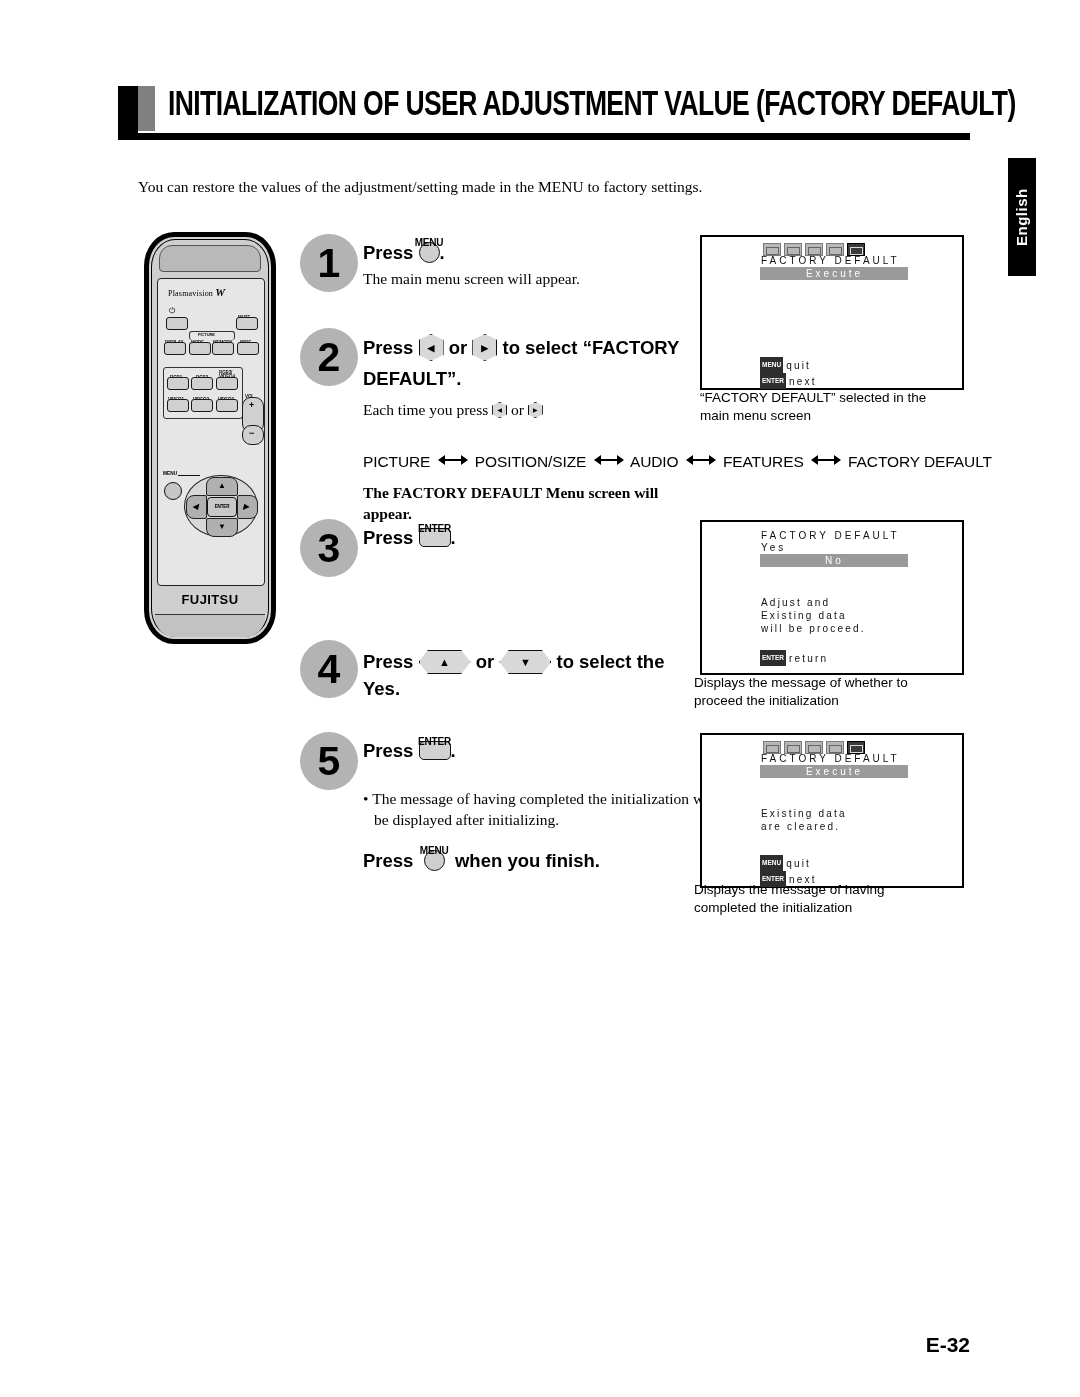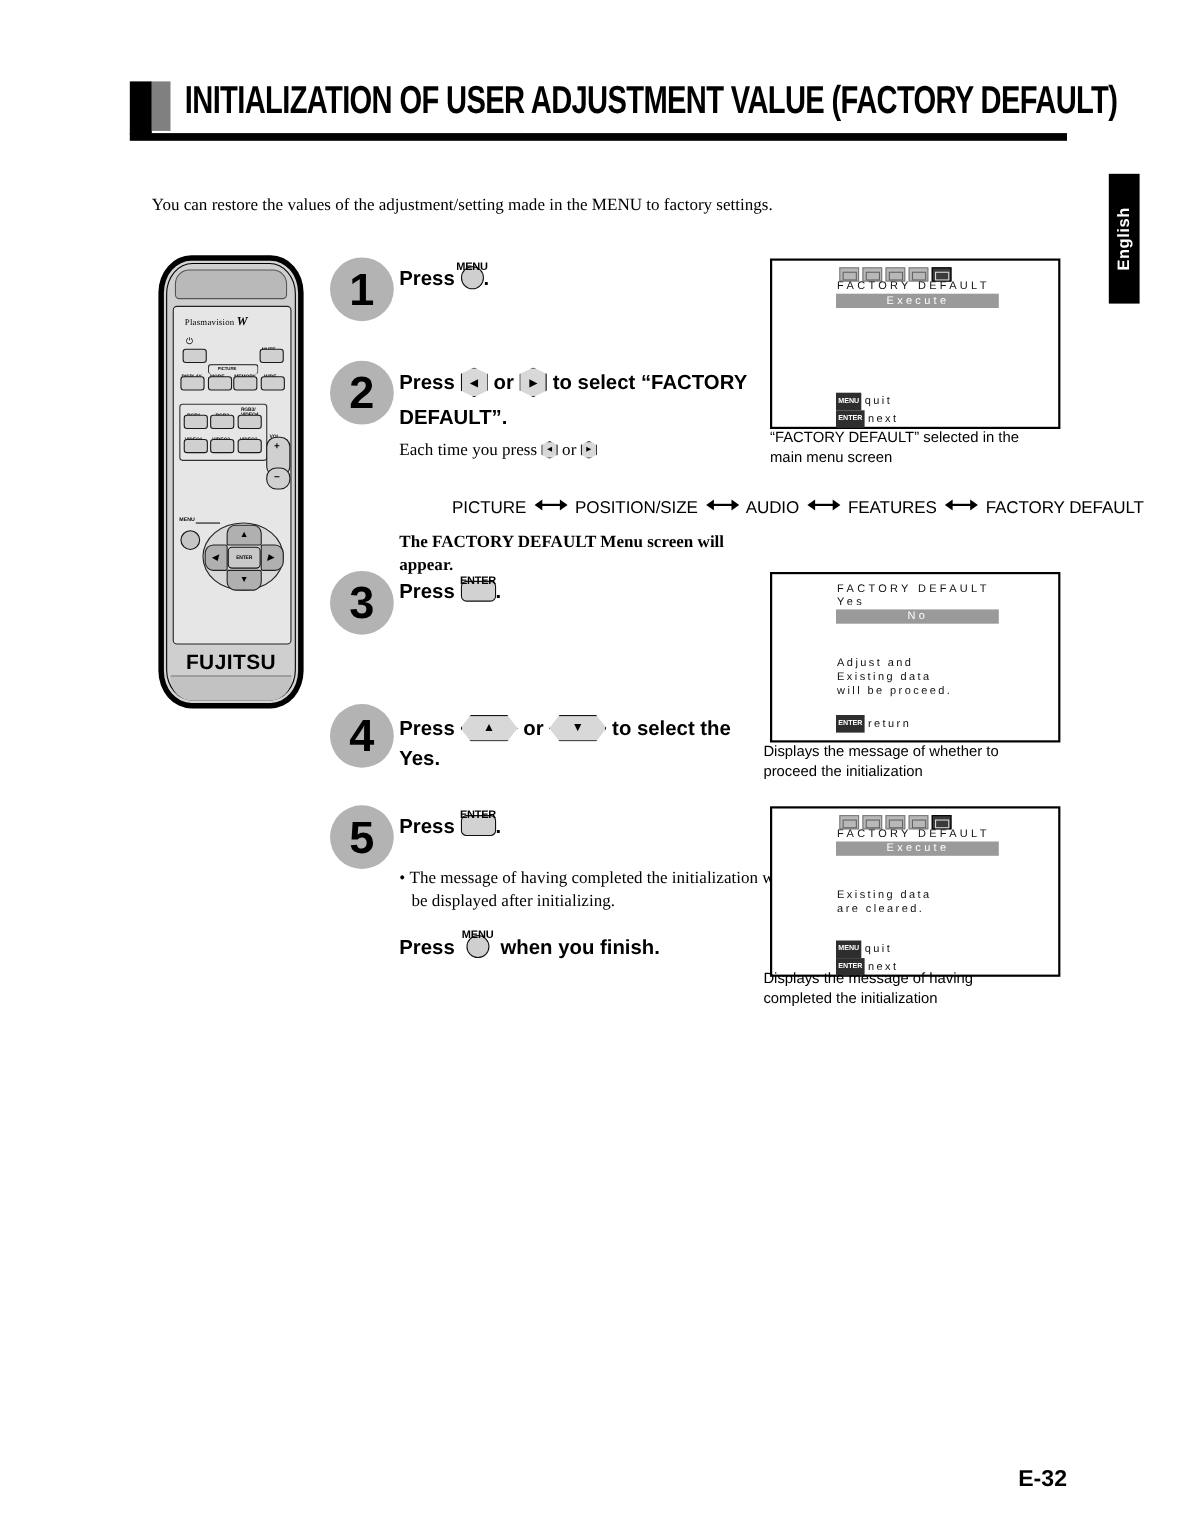--- a/index.html
+++ b/index.html
@@ -13,21 +13,21 @@
     position: relative;
     font-family: "Liberation Serif", serif;
     color: #000;
     overflow: hidden;
   }
 
   
   .header-wrap {
     position: absolute;
     left: 118px;
-    top: 74px;
+    top: 86px;
     width: 852px;
     height: 60px;
   }
   .hdr-black-block {
     position: absolute;
     left: 0;
     top: 0;
     width: 20px;
     height: 48px;
     background: #000;
@@ -276,21 +276,21 @@
     background: #111;
   }
   .fujitsu-logo {
     position: absolute;
     left: 0;
     top: 360px;
     width: 132px;
     text-align: center;
     font-family: "Liberation Sans", sans-serif;
     font-weight: bold;
-    font-size: 19px;
+    font-size: 13px;
     letter-spacing: 0.4px;
   }
   .remote-foot {
     position: absolute;
     left: 11px;
     top: 382px;
     width: 110px;
     height: 22px;
     background: #c2c2c2;
     border-top: 1.2px solid #333;
@@ -399,21 +399,20 @@
   .key-wide i { font-size: 11px; }
 
   .seq {
     position: absolute;
     left: 363px;
     top: 453px;
     font-family: "Liberation Sans", sans-serif;
     font-size: 15.5px;
     white-space: nowrap;
     letter-spacing: -0.1px;
-    margin-left: 48px;
   }
   .arrowpair {
     display: inline-block;
     position: relative;
     width: 30px;
     height: 12px;
     vertical-align: 1px;
     margin: 0 3px;
   }
   .arrowpair::before {
@@ -634,20 +633,21 @@
 
   <div class="step-row" style="top:0px; left:0px;">
     <div class="badge">1</div>
     <div class="step-body">
       <div class="hl">
         <span>Press</span>
         <span class="key-round">
           <span class="key-cap">MENU</span>
         </span><span>.</span>
       </div>
+      <div class="sub" style="margin-top:2px;">The main menu screen will appear.</div>
     </div>
   </div>
 
   <div class="step-row" style="top:94px; left:0px;">
     <div class="badge">2</div>
     <div class="step-body" style="top:4px;">
       <div class="hl" style="line-height:31px;">
         <span>Press</span>
         <span class="key-hex"><i>◀</i></span>
         <span>or</span>

